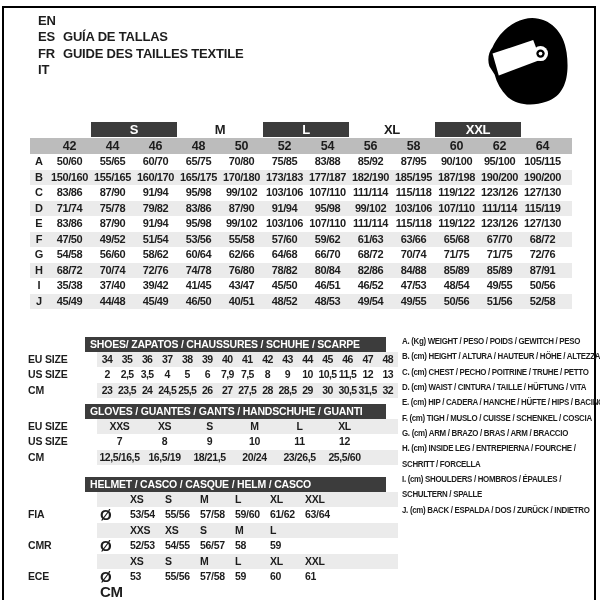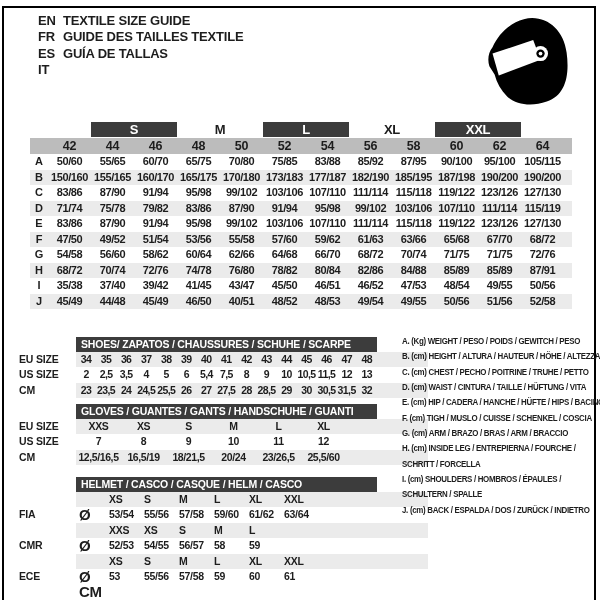--- a/index.html
+++ b/index.html
@@ -18,56 +18,55 @@
   .band-row{display:flex;padding-left:61px;height:16px;}
   .band{width:86px;height:15px;line-height:15px;text-align:center;font-size:13px;letter-spacing:-0.2px;}
   .band.dark{background:#3c3c3c;color:#fff;}
   .num-row{display:flex;padding-left:18px;height:16px;background:#bcbcbc;box-sizing:border-box;width:542px;}
   .ncell{width:43px;text-align:center;font-size:12.5px;line-height:16px;letter-spacing:-0.3px;}
   .trow{display:flex;height:15.5px;width:542px;}
   .trow.alt{background:#ebebeb;}
   .tletter{width:18px;text-align:center;font-size:11px;line-height:15.5px;}
   .tcell{width:43px;text-align:center;font-size:11px;line-height:15.5px;letter-spacing:-0.4px;}
   
-  .sec{position:absolute;left:19px;}
+  .sec{position:absolute;left:28px;}
   #shoes-sec{top:337px;}
   #gloves-sec{top:404px;}
   #helmet-sec{top:477px;}
   .sec-title{margin-left:57px;width:301px;height:15px;line-height:15px;background:#3c3c3c;color:#fff;
              font-size:10.5px;padding-left:5px;box-sizing:border-box;letter-spacing:-0.2px;}
   .sec-row{display:flex;height:15.4px;}
-  .sec-label{width:57px;font-size:10.5px;line-height:15.4px;letter-spacing:-0.2px;}
-  .sec-cells{display:flex;width:352px;}
+  .sec-label{width:45px;font-size:10.5px;line-height:15.4px;letter-spacing:-0.2px;}
+  .sec-cells{display:flex;width:301px;margin-left:24px;}
   .sec-cells.shaded{background:#ebebeb;}
   .shoe-cell{width:20.06px;text-align:center;font-size:10.5px;line-height:15.4px;letter-spacing:-0.6px;}
   .glove-cell{width:45px;text-align:center;font-size:10.5px;line-height:15.4px;letter-spacing:-0.4px;}
   .unit-cell{width:33px;font-size:15px;line-height:15.4px;padding-left:3px;box-sizing:border-box;letter-spacing:-0.3px;}
   .helm-cell{width:35px;font-size:10.5px;line-height:15.4px;text-align:left;letter-spacing:-0.3px;}
   
   .legend{position:absolute;left:402px;top:334px;width:230px;transform:scaleX(0.88);transform-origin:left top;}
   .legend-line{font-size:9px;line-height:15.35px;letter-spacing:-0.35px;white-space:nowrap;}
 </style>
 </head>
 <body>
 
 <div class="page">
   <div class="frame"></div>
 
   <div class="langs" id="langs">
       <div class="lang-row">
         <div class="lang-code">EN</div>
-        <div class="lang-title">TEXTILE SIZE GUIDE</div>
+      </div>
+      <div class="lang-row">
+        <div class="lang-code">ES</div>
+        <div class="lang-title">GUÍA DE TALLAS</div>
       </div>
       <div class="lang-row">
         <div class="lang-code">FR</div>
         <div class="lang-title">GUIDE DES TAILLES TEXTILE</div>
-      </div>
-      <div class="lang-row">
-        <div class="lang-code">ES</div>
-        <div class="lang-title">GUÍA DE TALLAS</div>
       </div>
       <div class="lang-row">
         <div class="lang-code">IT</div>
       </div>
     </div>
 
   <div class="helmet-icon">
     <svg viewBox="0 0 80 92" width="84" height="96" xmlns="http://www.w3.org/2000/svg">
       <path fill="#000" d="M36 4 C56 -1 74 13 77 36 C80 58 76 77 58 83 C43 88 29 86 20 78 C14 72 10 65 8 57 L3 49 C1 43 2 36 6 31 C12 17 24 7 36 4 Z"></path>
       <path fill="#fff" d="M6 37 L45 24 L52 43 L12 58 Z"></path>
@@ -278,21 +277,21 @@
         </div>
         <div class="sec-row">
           <div class="sec-label">US SIZE</div>
           <div class="sec-cells">
             <div class="shoe-cell">2</div>
             <div class="shoe-cell">2,5</div>
             <div class="shoe-cell">3,5</div>
             <div class="shoe-cell">4</div>
             <div class="shoe-cell">5</div>
             <div class="shoe-cell">6</div>
-            <div class="shoe-cell">5,4</div>
+            <div class="shoe-cell">7,9</div>
             <div class="shoe-cell">7,5</div>
             <div class="shoe-cell">8</div>
             <div class="shoe-cell">9</div>
             <div class="shoe-cell">10</div>
             <div class="shoe-cell">10,5</div>
             <div class="shoe-cell">11,5</div>
             <div class="shoe-cell">12</div>
             <div class="shoe-cell">13</div>
           </div>
         </div>

